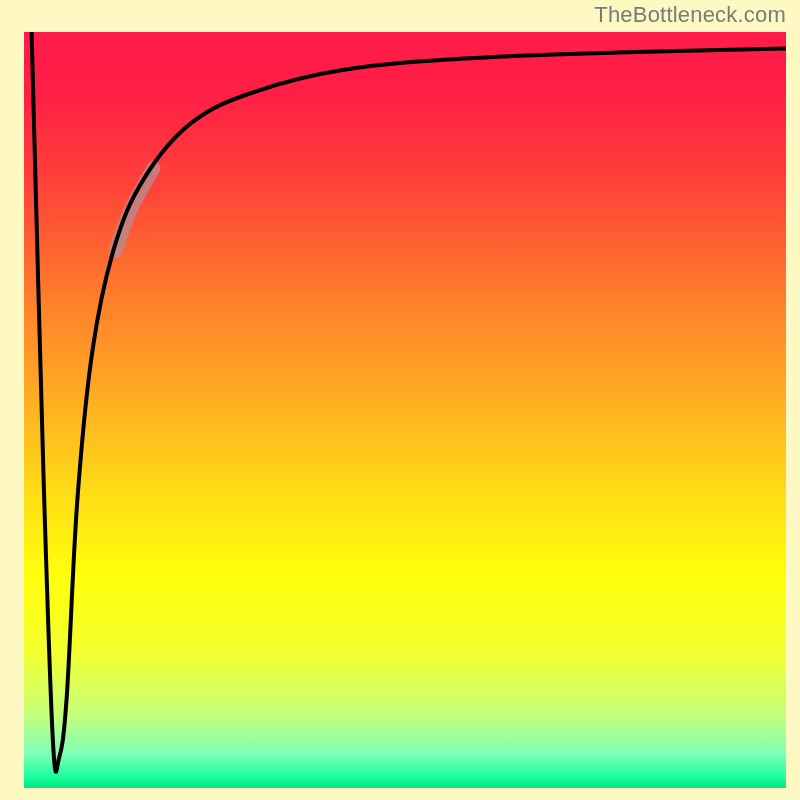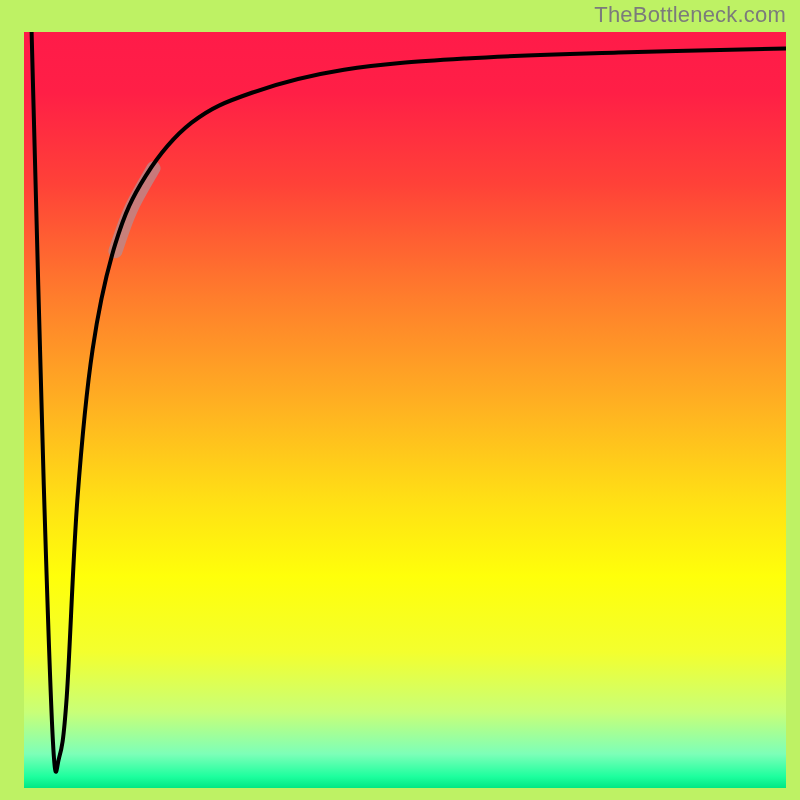--- a/index.html
+++ b/index.html
@@ -8,21 +8,21 @@
     width: 800px;
     height: 800px;
     overflow: hidden;
     background: #000;
     font-family: Arial, Helvetica, sans-serif;
   }
   .stage {
     position: relative;
     width: 800px;
     height: 800px;
-    background: #bef264;
+    background: #fef9c3;
   }
   .plot-area {
     position: absolute;
     background: #000;
   }
   .gradient {
     position: absolute;
     left: 0; top: 0; width: 100%; height: 100%;
   }
   .curve-svg {

